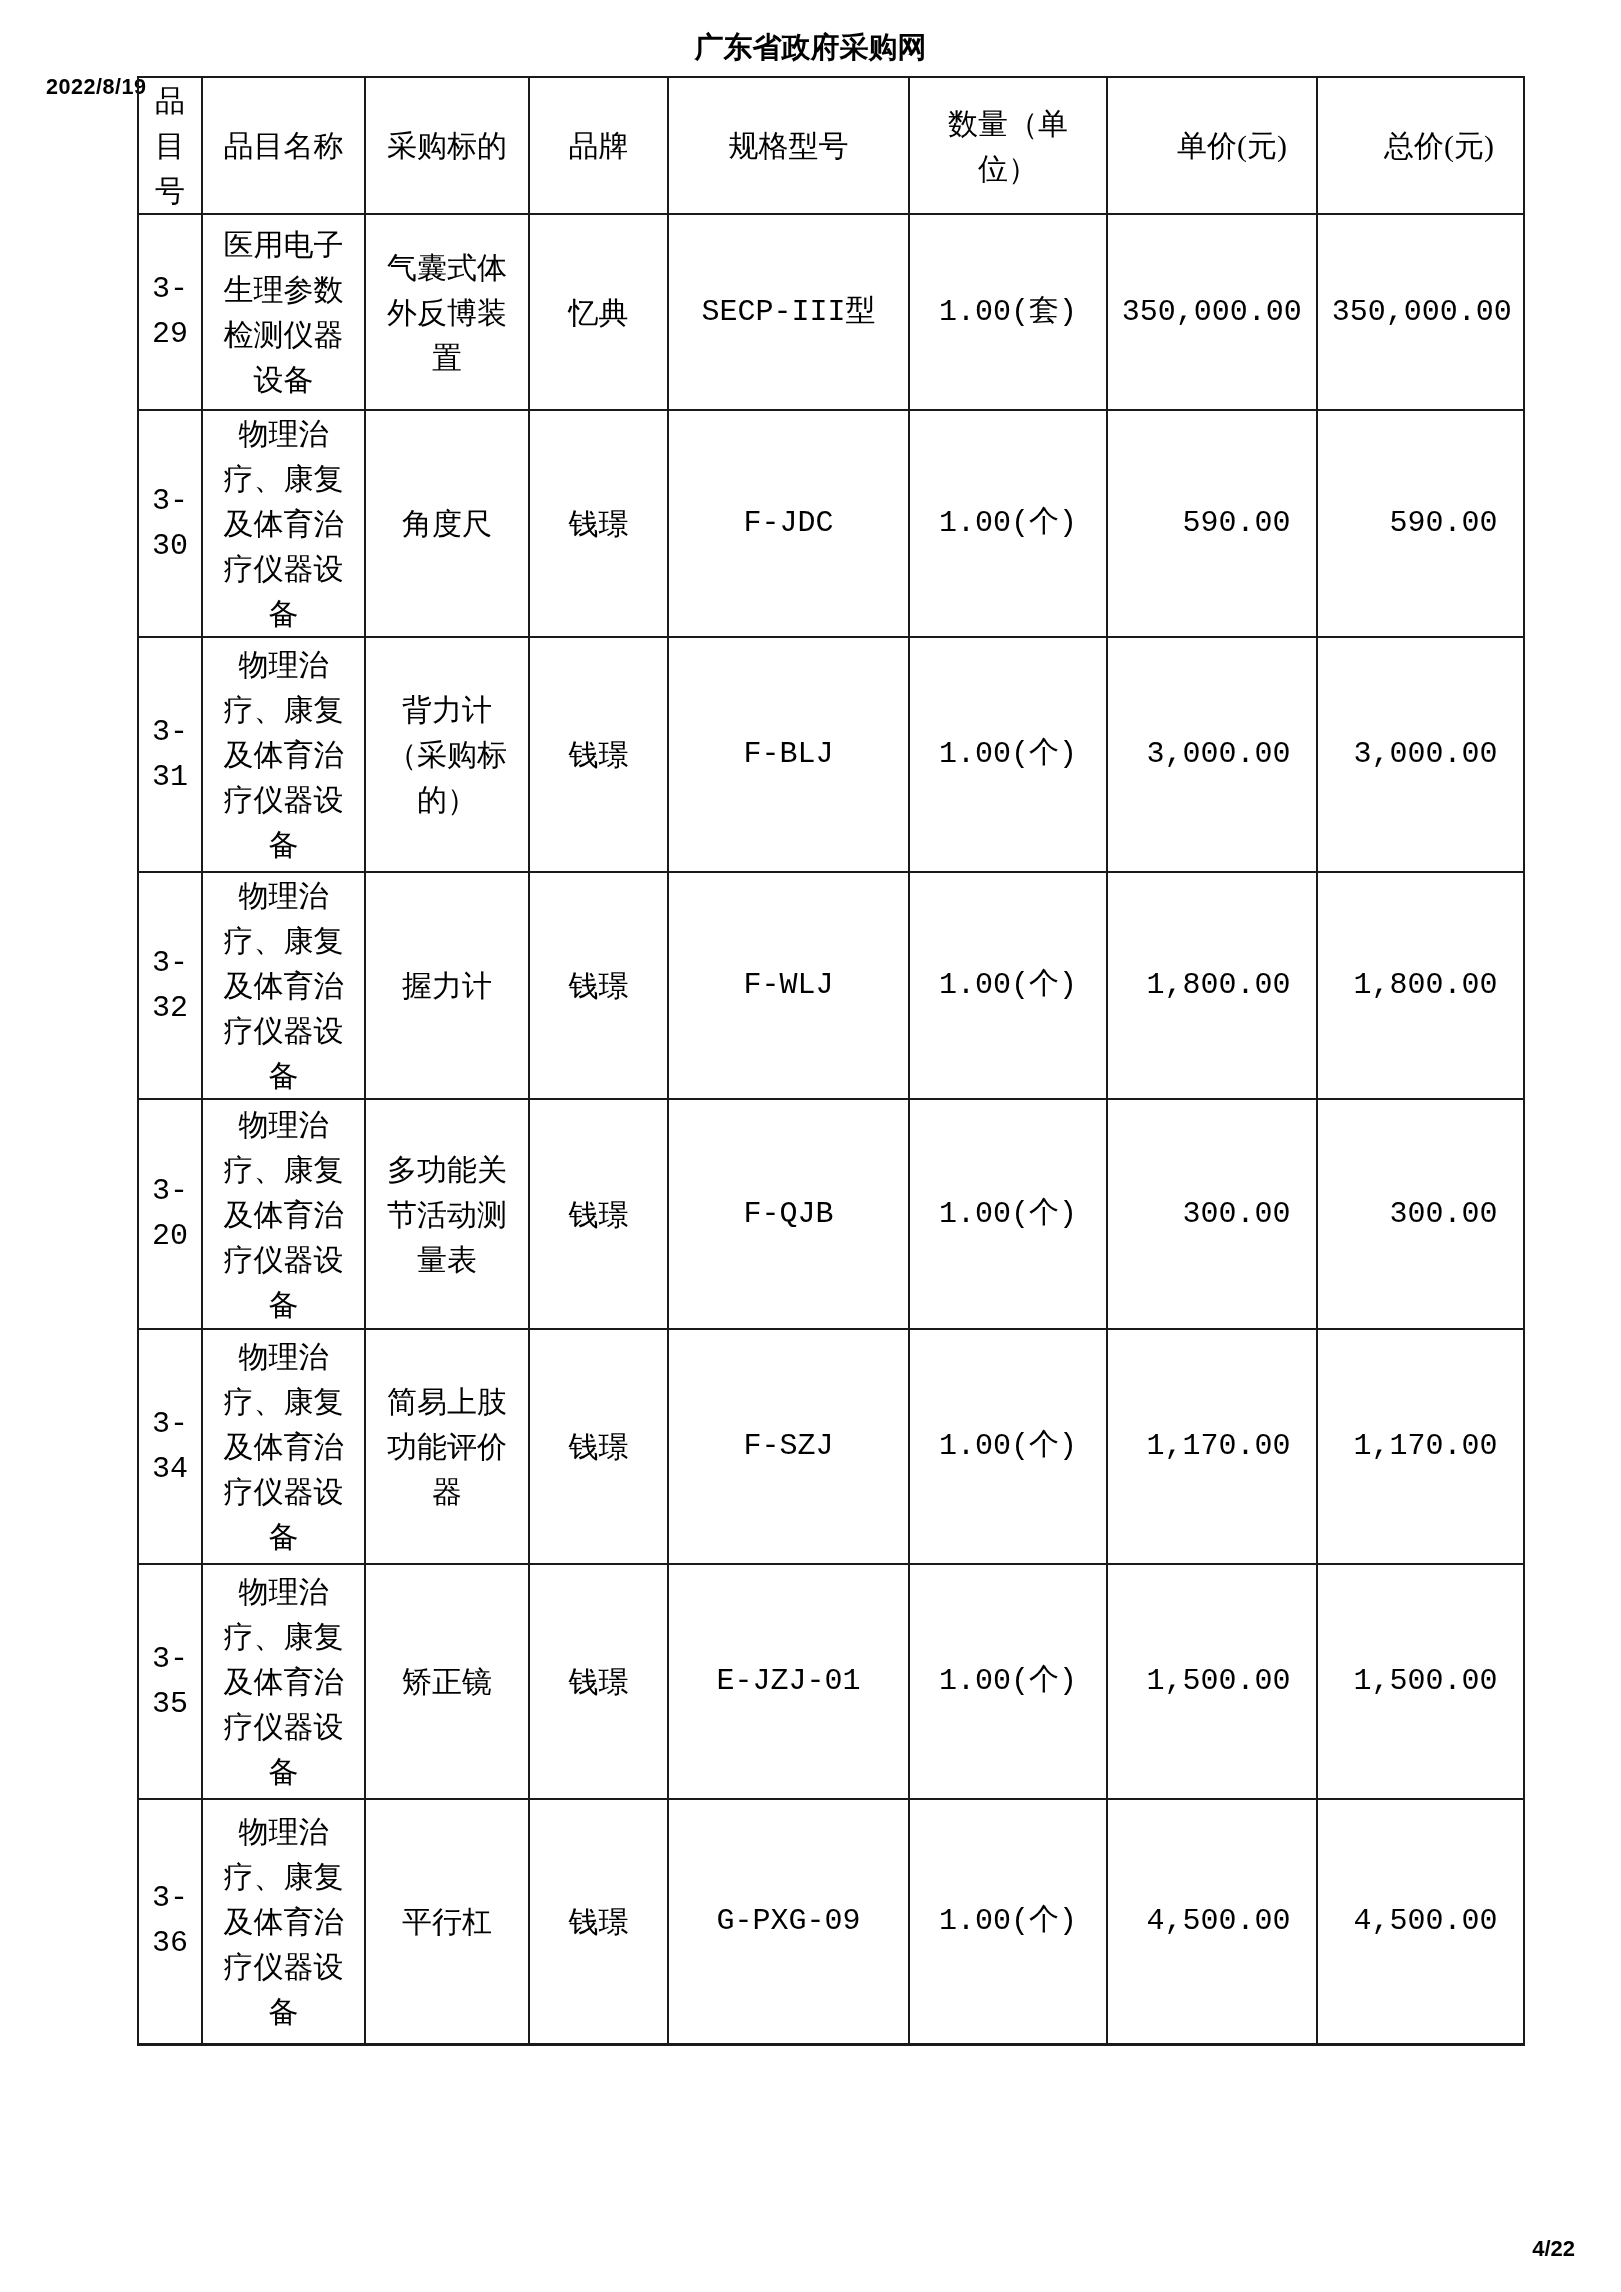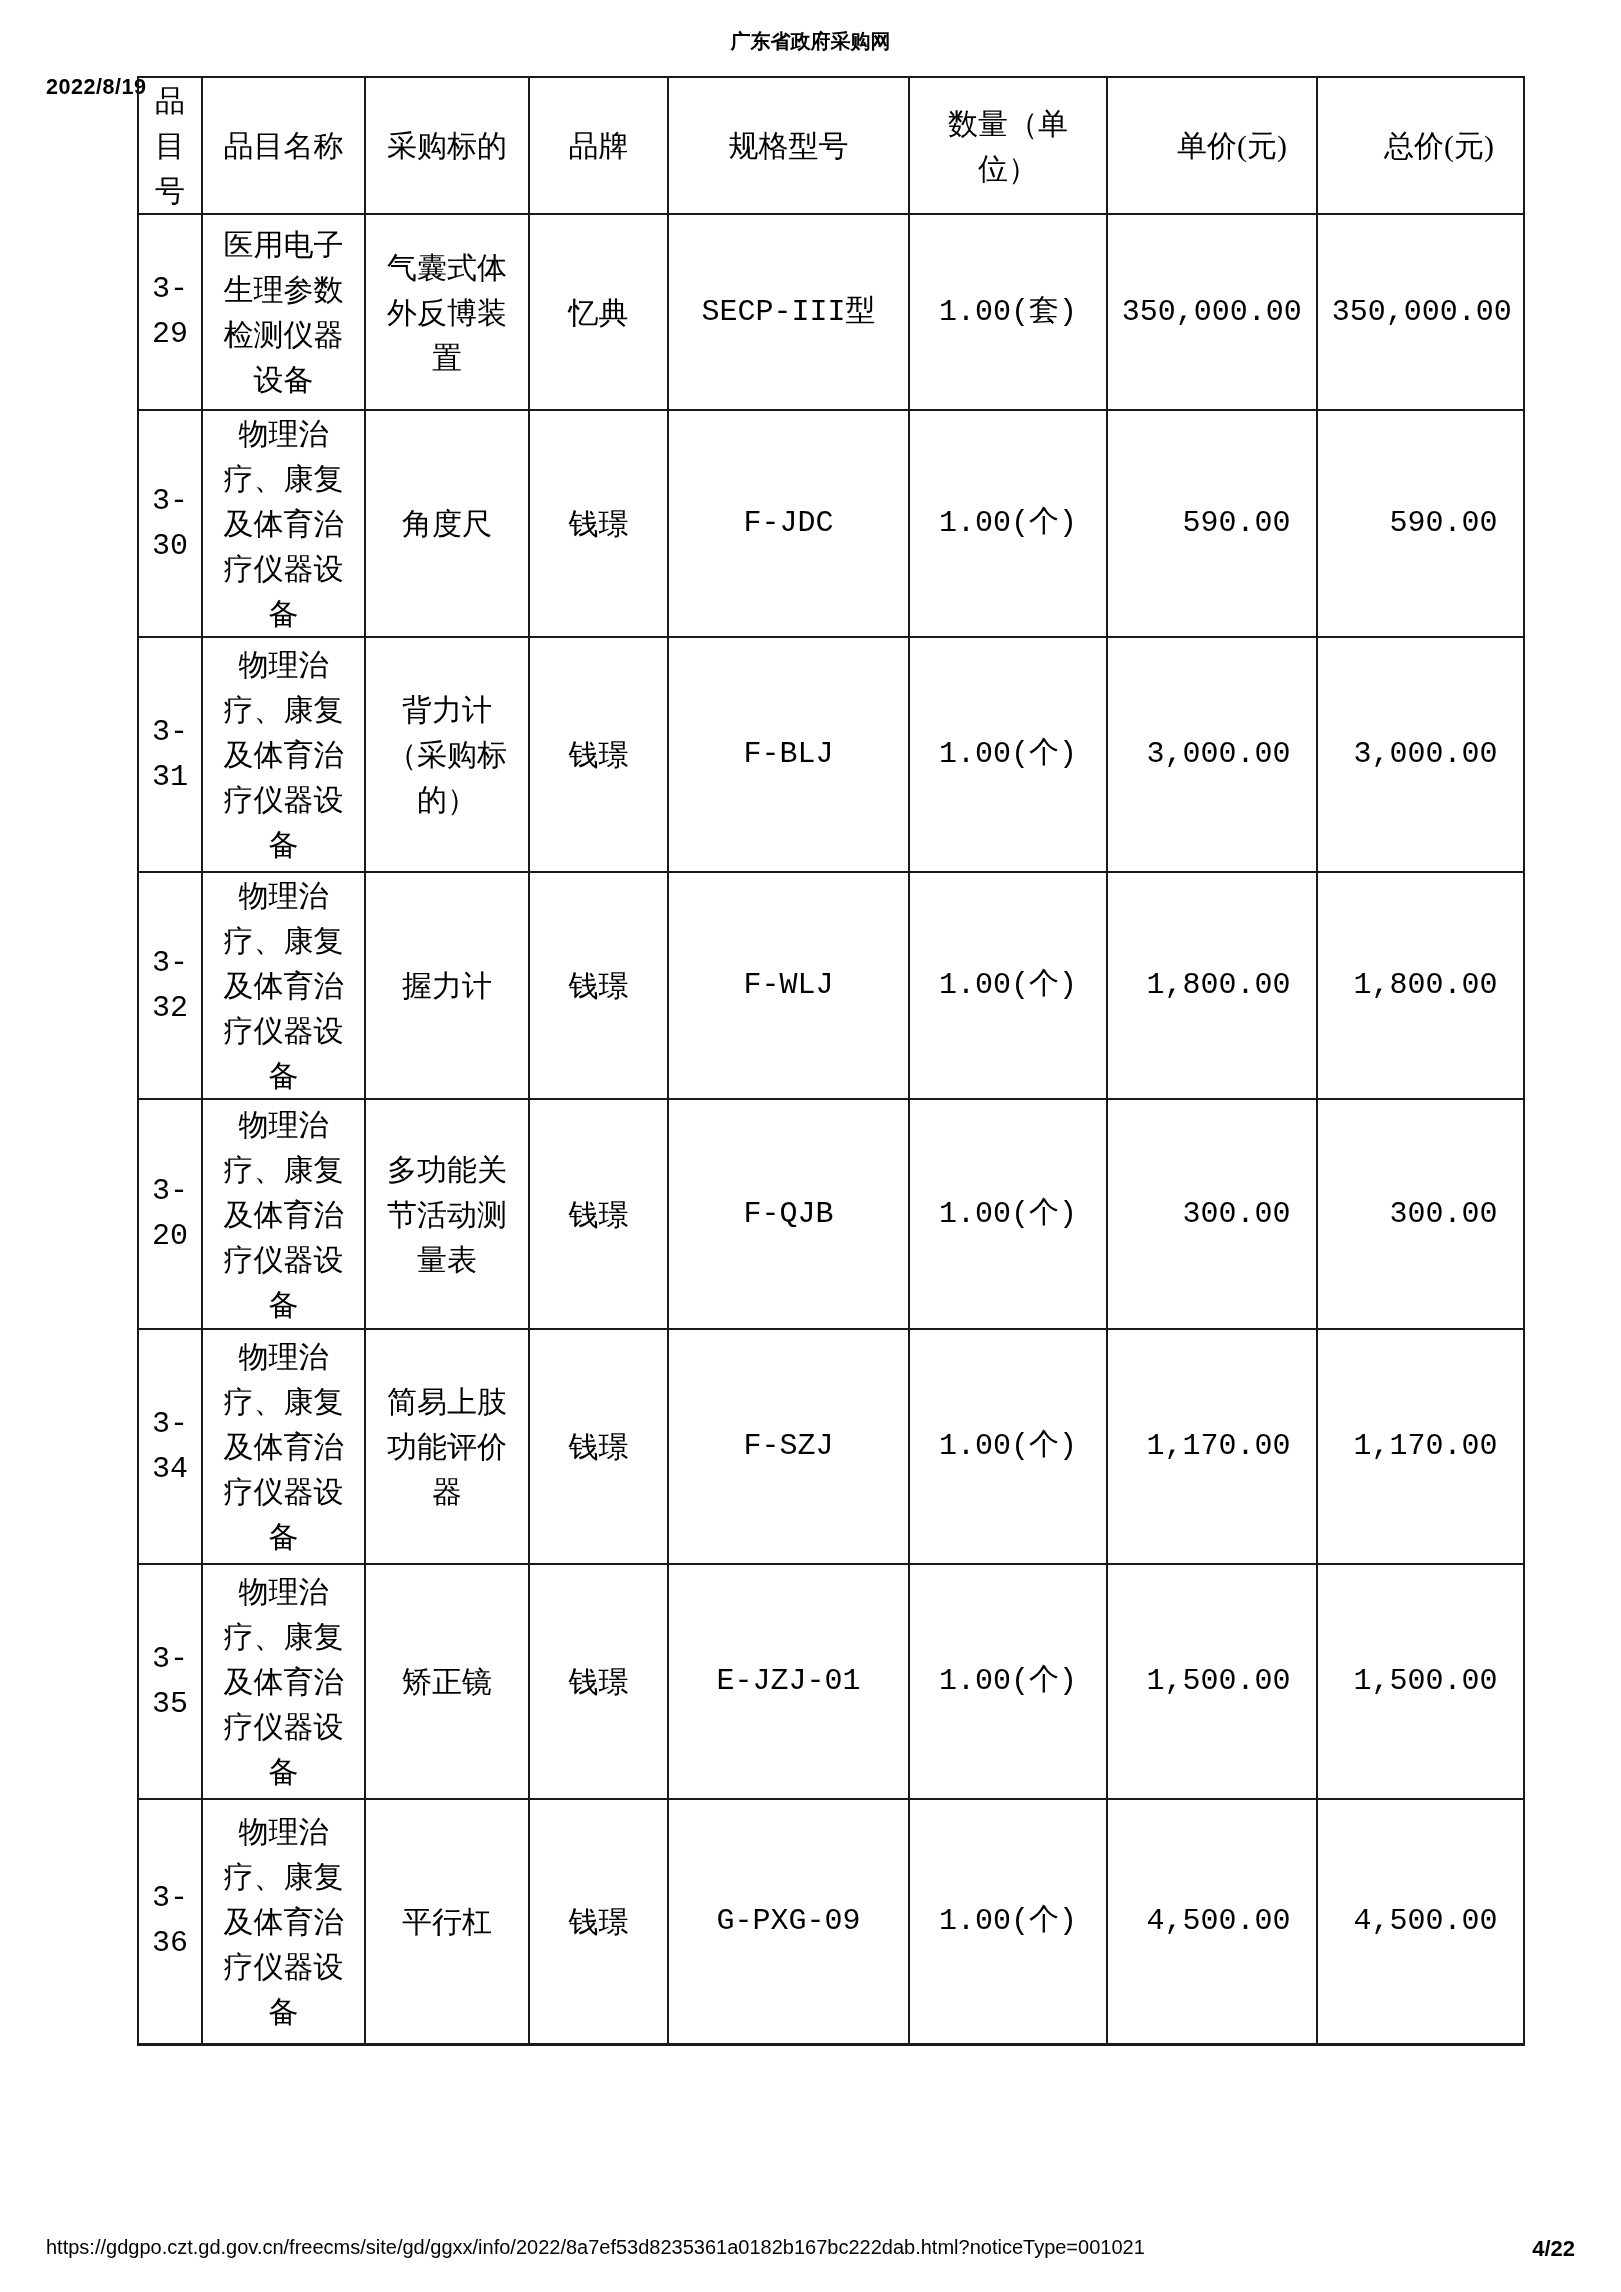--- a/index.html
+++ b/index.html
@@ -14,21 +14,21 @@
   
   .print-header{
     position:absolute;top:25.5px;left:46px;right:46px;height:35px;
   }
   .print-date{
     position:absolute;left:0;top:0;
     font-size:21.6px;font-weight:700;letter-spacing:0.5px;margin-top:48px;
   }
   .print-title{
     position:absolute;left:0;right:0;top:2px;text-align:center;
-    font-size:20px;font-weight:700;
+    font-size:29px;font-weight:700;
   }
   
   table.proc{
     position:absolute;left:137px;top:76px;
     width:1385px;
     border-collapse:collapse;table-layout:fixed;
     font-family:"Liberation Serif","DejaVu Serif",serif;
   }
   table.proc td,
   table.proc th{
@@ -182,16 +182,15 @@
       <td>钱璟</td>
       <td class="num">G-PXG-09</td>
       <td class="num">1.00(个)</td>
       <td class="num right">4,500.00</td>
       <td class="num right">4,500.00</td>
     </tr>
   </tbody>
 </table>
 
 <div class="print-footer">
-  <div class="footer-url">https://gdgpo.czt.gd.gov.cn/freecms/site/gd/ggxx/info/2022/8a7ef53d8235361a0182b167bc222dab.html?noticeType=001021</div>
   <div class="footer-page">4/22</div>
 </div>
 
 
 </body></html>

